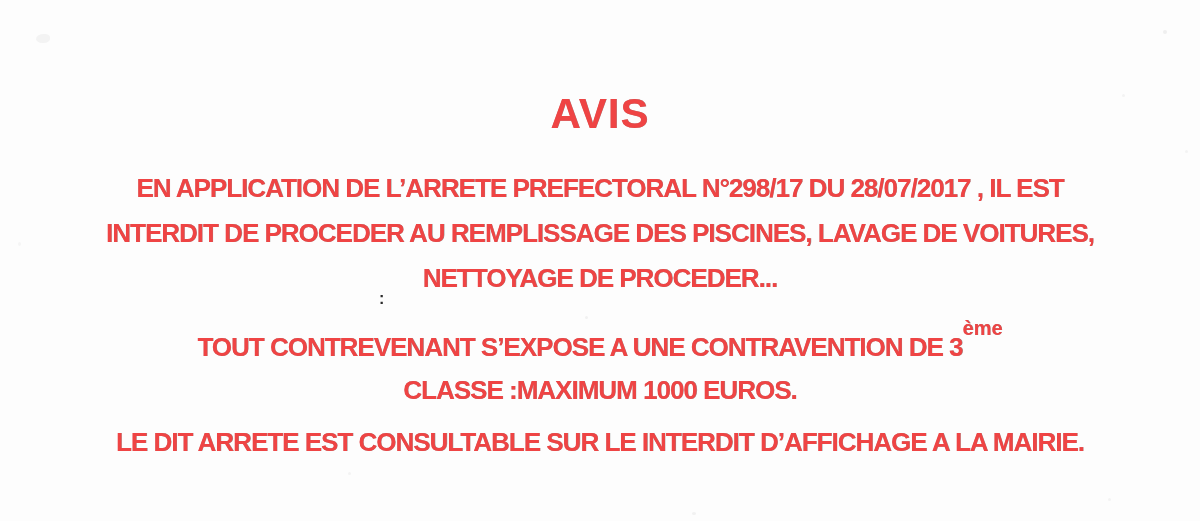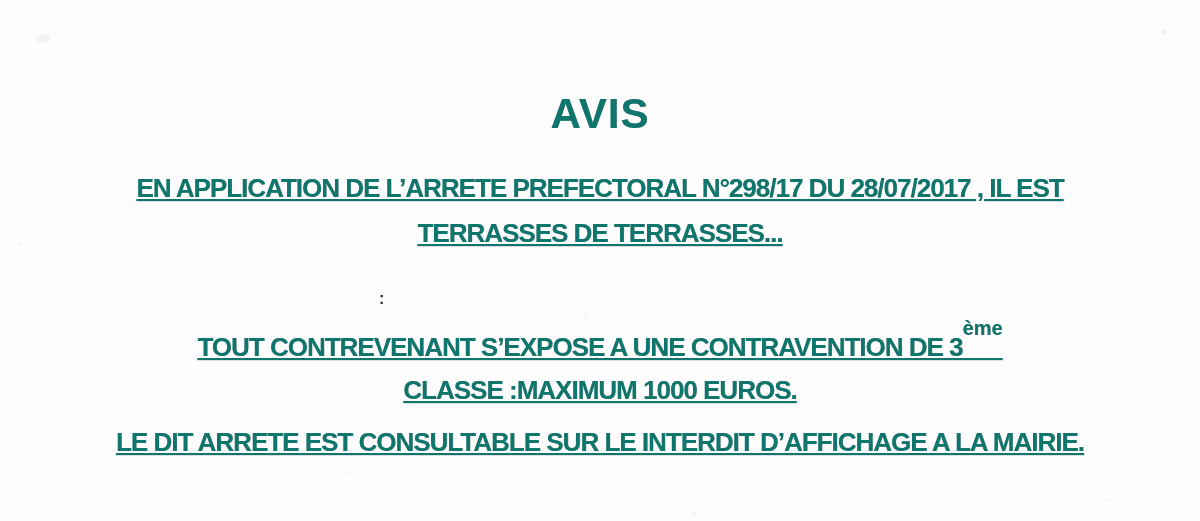--- a/index.html
+++ b/index.html
@@ -11,21 +11,21 @@
     position: relative;
     width: 1200px;
     height: 521px;
     background: #fdfdfd;
     overflow: hidden;
     font-family: "Liberation Sans", sans-serif;
     color: #1c1c1c;
   }
   .ink {
     font-weight: 700;
-    color: #0f766e;
+    color: #ef4444;
     filter: blur(0.3px);
     text-shadow: 0.3px 0.3px 0 rgba(20,20,20,0.45);
   }
   .title {
     position: absolute;
     left: 0;
     top: 90px;
     width: 100%;
     margin: 0;
     text-align: center;
@@ -34,21 +34,20 @@
   }
   .para {
     position: absolute;
     left: 0;
     width: 100%;
     margin: 0;
     text-align: center;
     font-size: 26px;
     letter-spacing: -1px;
     line-height: 45px;
-    text-decoration: underline;
   }
   .para .line { display: block; }
   .p1 { top: 166px; }
   .p2 { top: 318px; line-height: 43px; }
   .p3 { top: 420px; }
   sup.ord {
     font-size: 20px;
     position: relative;
     top: -11px;
     letter-spacing: 0;
@@ -93,21 +92,22 @@
   <div class="speck sp5"></div>
   <div class="speck sp6"></div>
   <div class="speck sp7"></div>
   <div class="speck sp8"></div>
   <div class="speck sp9"></div>
 
   <h1 class="title ink">AVIS</h1>
 
   <p class="para p1 ink">
     <span class="line">EN APPLICATION DE L’ARRETE PREFECTORAL N°298/17 DU 28/07/2017 , IL EST</span>
-    <span class="line">TERRASSES DE TERRASSES...</span>
+    <span class="line">INTERDIT DE PROCEDER AU REMPLISSAGE DES PISCINES, LAVAGE DE VOITURES,</span>
+    <span class="line">NETTOYAGE DE PROCEDER...</span>
   </p>
 
   <span class="stray-mark">:</span>
 
   <p class="para p2 ink">
     <span class="line"><span>TOUT CONTREVENANT S’EXPOSE A UNE CONTRAVENTION DE 3</span><sup class="ord">ème</sup></span>
     <span class="line">CLASSE :MAXIMUM 1000 EUROS.</span>
   </p>
 
   <p class="para p3 ink">

